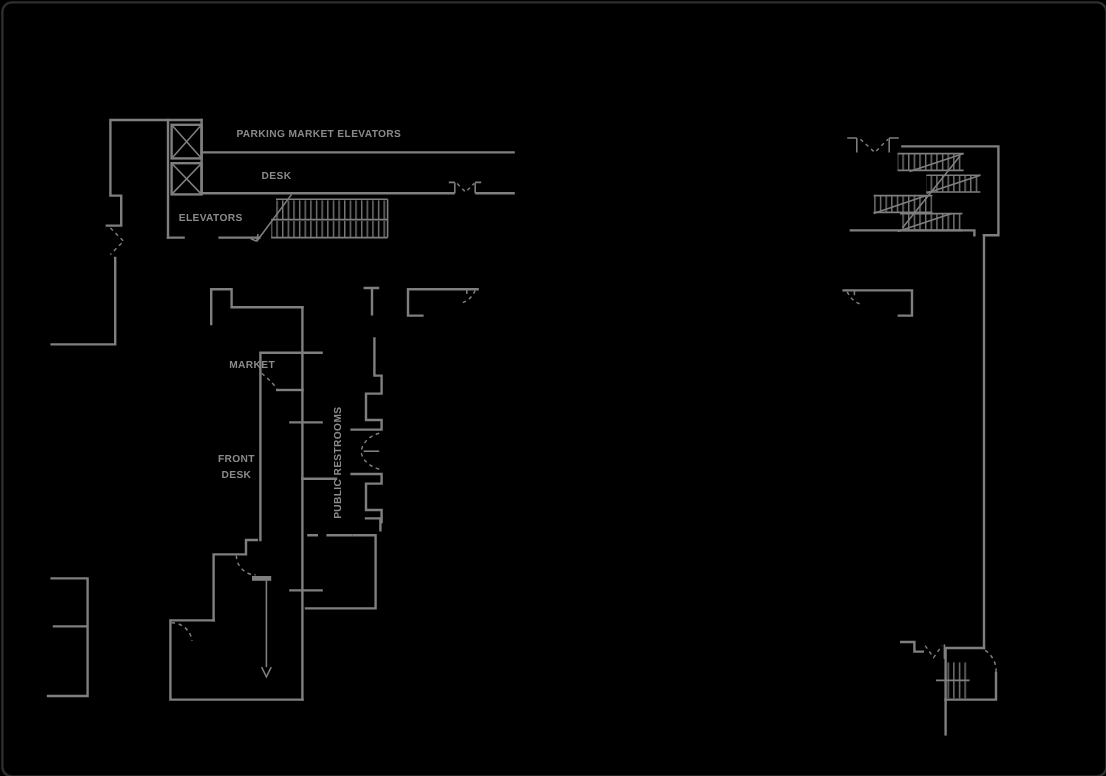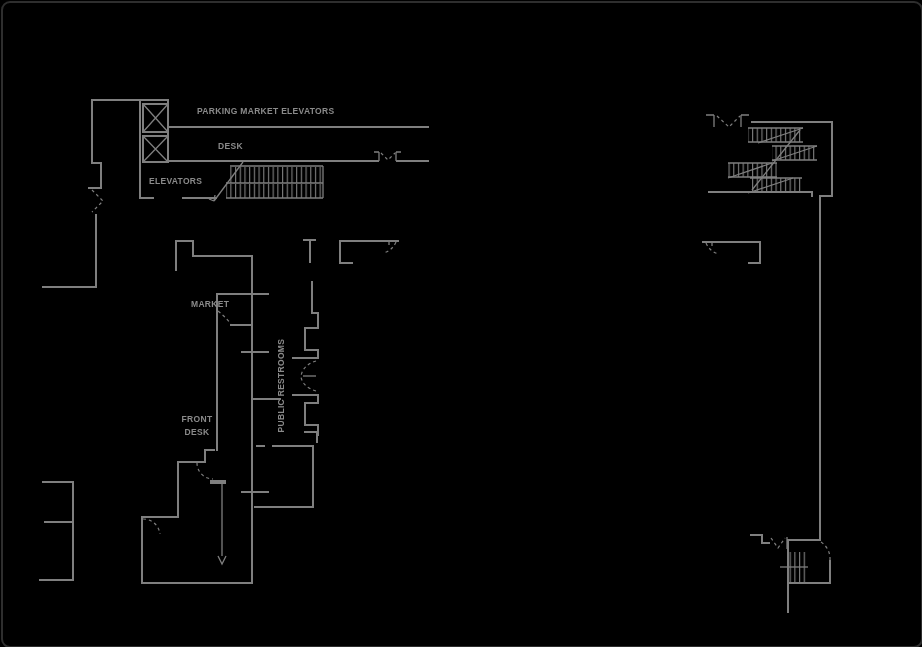--- a/index.html
+++ b/index.html
@@ -162,18 +162,18 @@
   </svg>
 
   <div class="lbl" style="left:197px;top:105px;">PARKING MARKET ELEVATORS</div>
 
   <div class="lbl" style="left:218px;top:140px;">DESK</div>
 
   <div class="lbl" style="left:149px;top:175px;">ELEVATORS</div>
 
   <div class="lbl" style="left:191px;top:270px;margin-top:28px;">MARKET</div>
 
-  <div class="lbl wrap" style="left:175px;top:413px;width:44px;text-align:center;">FRONT DESK</div>
+  <div class="lbl wrap" style="left:175px;top:376px;width:44px;text-align:center;">FRONT DESK</div>
 
   <div class="lbl vert" style="left:230px;top:379px;width:104px;">PUBLIC RESTROOMS</div>
 
   <div class="frame"></div>
 </div>
 
 </body></html>

